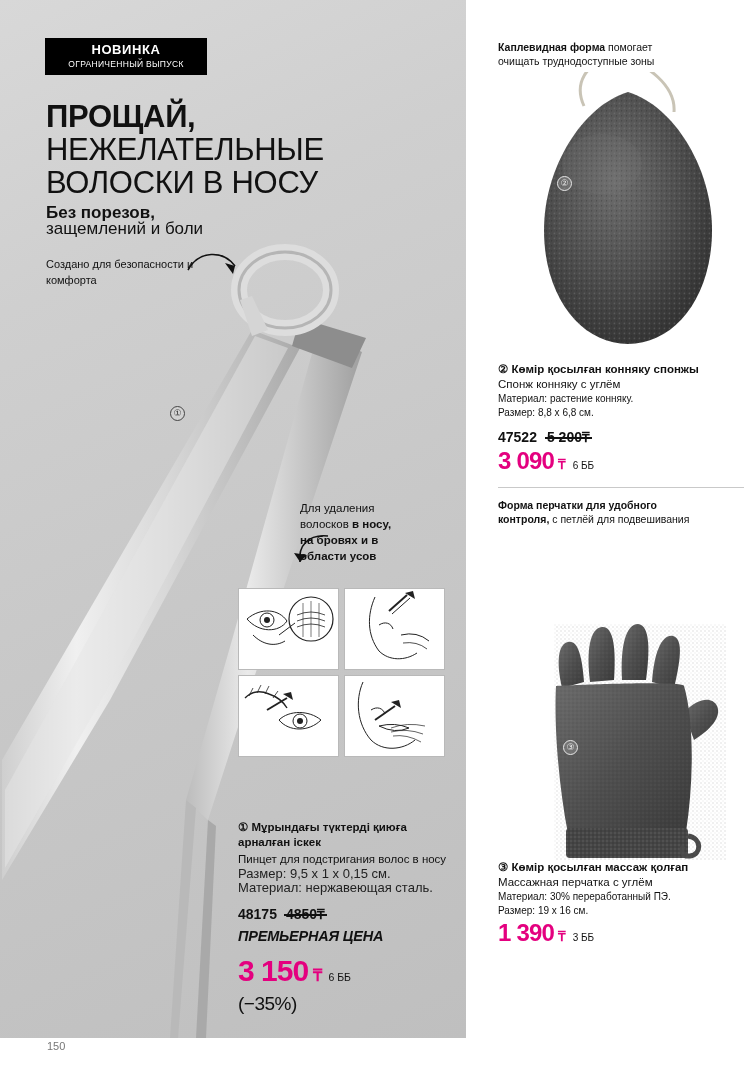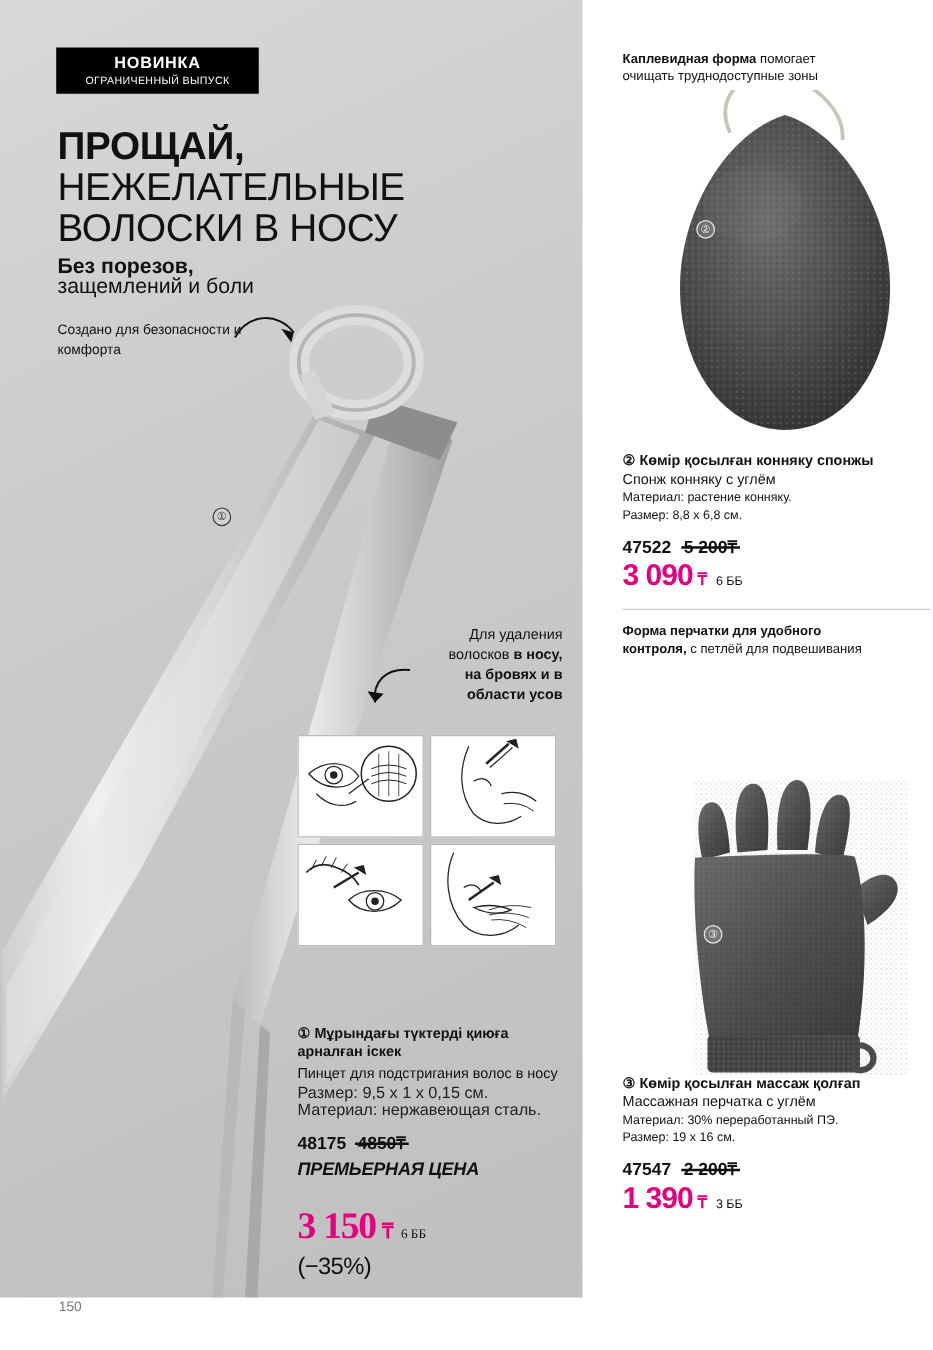--- a/index.html
+++ b/index.html
@@ -38,42 +38,42 @@
 
   .sub1 { position:absolute; left:46px; top:205px; width:190px; font-size:17px; line-height:16px; }
   .sub1 .t-bold { font-weight:bold; }
   .sub2 { position:absolute; left:46px; top:256px; width:190px; font-size:11px; line-height:16px; }
 
   .arrow1 { position:absolute; left:185px; top:248px; width:60px; height:34px; }
 
   .marker { position:absolute; border:1px solid #444; border-radius:50%; width:15px; height:15px;
             font-size:9px; line-height:13px; text-align:center; color:#333; background:rgba(255,255,255,.15); }
 
-  .usage-text { position:absolute; left:300px; top:500px; width:150px; text-align:right;
+  .usage-text { position:absolute; left:300px; top:500px; width:150px; text-align:left;
                 font-size:11.5px; line-height:16px; color:#111; }
   .usage-text b { font-weight:bold; }
   .arrow2 { position:absolute; left:292px; top:532px; width:42px; height:36px; }
 
   
   .ill-grid { position:absolute; left:238px; top:588px; width:208px; }
   .ill-row { display:flex; gap:5px; margin-bottom:5px; }
   .ill-cell { width:101px; height:82px; background:#fff; border:1px solid #b9b9b9; position:relative; overflow:hidden; }
 
   
   .item1 { position:absolute; left:238px; top:800px; width:215px; }
   .item1 .ttl { font-size:11.5px; font-weight:bold; line-height:15px;margin-top:20px; }
   .item1 .nm  { font-size:11.5px; line-height:15px; margin-top:2px; }
   .item1 .sp  { font-size:13px; line-height:14px; color:#222; }
   .price-row { margin-top:9px; display:flex; align-items:baseline; gap:9px; }
   .code { font-size:14px; font-weight:bold; }
   .old { font-size:14px; font-weight:bold; position:relative; }
   .old::after { content:""; position:absolute; left:-2px; right:-2px; top:52%; height:2px; background:#111; }
   .premier { font-size:14.5px; font-weight:bold; font-style:italic; margin-top:5px; letter-spacing:-.2px; }
   .newprice { color:#e4007f; font-weight:bold; letter-spacing:-1px; }
-  .pr-main { display:flex; align-items:baseline; margin-top:20px;font-family:Liberation Serif, serif; }
+  .pr-main { display:flex; align-items:baseline; margin-top:10px; }
   .pr-main .big { font-size:30px; }
   .pr-main .cur { font-size:17px; margin-left:5px; }
   .pr-main .bb { font-size:10.5px; color:#111; margin-left:7px; font-weight:normal; letter-spacing:0; }
   .discount { font-size:19px; margin-top:5px; letter-spacing:-.5px; }
 
   .pagenum { position:absolute; left:47px; top:1040px; font-size:11px; color:#777; }
 
   
   .right { position:absolute; left:488px; top:0; width:258px; height:1060px;margin-left:10px; }
   .cap { font-size:10.5px; line-height:14px; }
@@ -329,24 +329,20 @@
     </div>
 
     <div style="position:absolute; left:0; top:860px; width:246px;">
       <div class="blk-title">
         <span>③</span>
         <span>Көмір қосылған массаж қолғап</span>
       </div>
       <div class="blk-name">Массажная перчатка с углём</div>
       <div class="blk-spec">Материал: 30% переработанный ПЭ.</div>
       <div class="blk-spec">Размер: 19 х 16 см.</div>
-      <div class="r-price-row">
-        <span class="code">47547</span>
-        <span class="old"><span>2 200</span><span class="tenge">₸</span></span>
-      </div>
       <div class="r-newline">
         <span class="big">1 390</span>
         <span class="cur">₸</span>
         <span class="bb">3 ББ</span>
       </div>
     </div>
 
   </div>
 </div>
 

